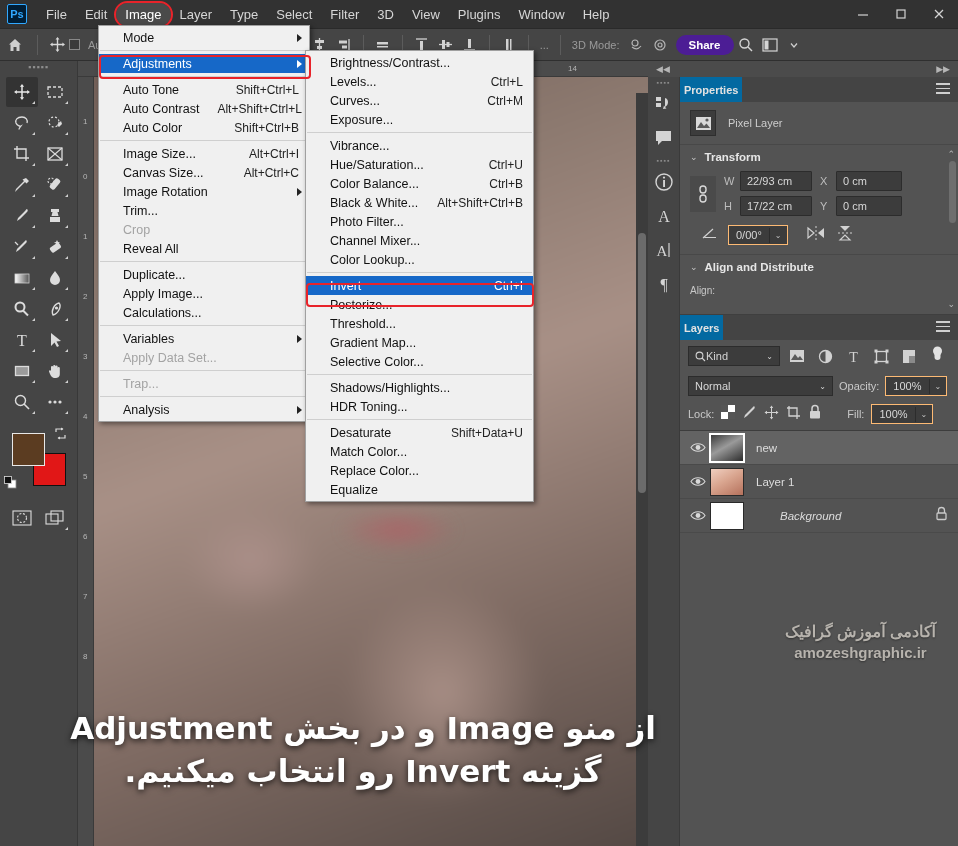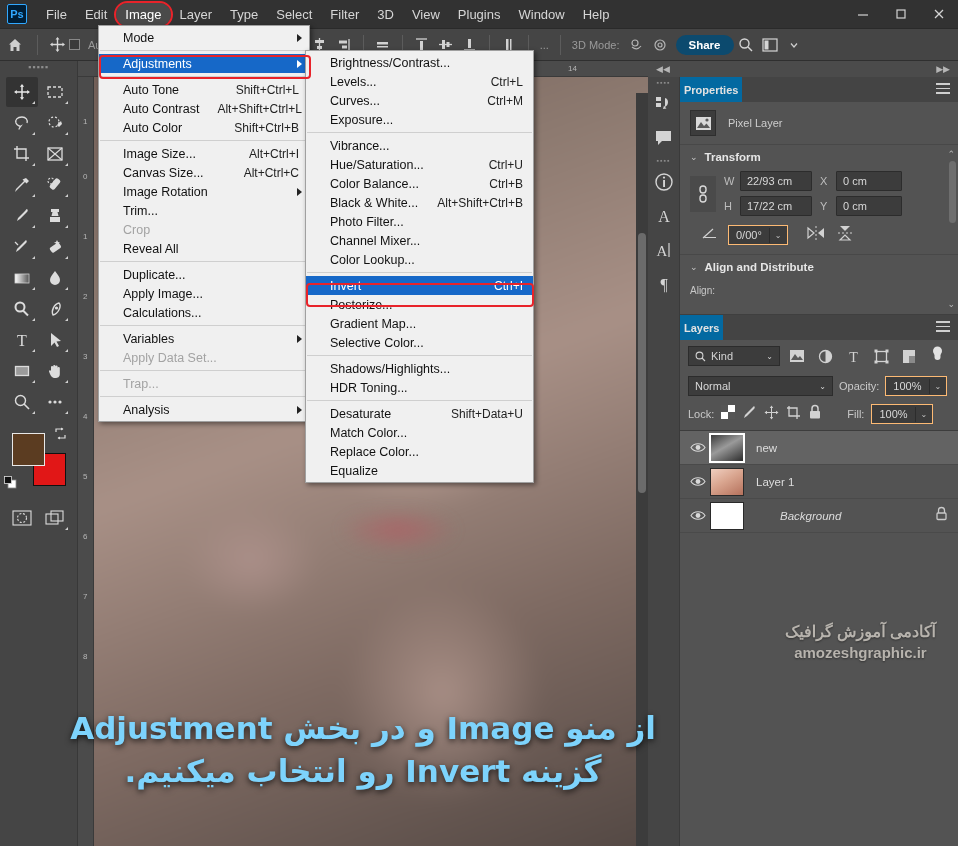--- a/index.html
+++ b/index.html
@@ -39,21 +39,21 @@
   
   .optionsbar {
     height:32px; background:#454545; display:flex; align-items:center; position:relative;
     border-bottom:1px solid #2f2f2f; color:#b9b9b9; font-size:11px;
   }
   .opt-sep { width:1px; height:20px; background:#5c5c5c; margin:0 7px; }
   .opt-icon { width:24px; height:24px; display:flex; align-items:center; justify-content:center; color:#d2d2d2; }
   .opt-label { font-size:11px; color:#9a9a9a; padding:0 4px; }
   .home-btn { width:30px; height:30px; display:flex; align-items:center; justify-content:center; color:#cfcfcf; }
   .share-btn {
-    background:#0c4a6e; color:#fff; font-size:11.5px; font-weight:bold; border-radius:12px;
+    background:#4c1d95; color:#fff; font-size:11.5px; font-weight:bold; border-radius:12px;
     padding:4px 13px; margin-left:4px;
   }
   .chk { width:11px;height:11px;border:1px solid #888; background:#3a3a3a; display:inline-block; margin-right:4px;}
 
   
   .toolbar {
     position:absolute; left:0; top:61px; width:78px; bottom:0; background:#454545;
     border-right:1px solid #383838;
   }
   .toolbar-grip { height:12px; display:flex; align-items:center; justify-content:center; color:#8e8e8e; font-size:9px; letter-spacing:1px;}
@@ -105,21 +105,21 @@
   .watermark .fa { font-size:16px; font-weight:bold; letter-spacing:.5px; direction:rtl; }
   .watermark .en { font-size:15px; font-weight:bold; margin-top:3px; }
 
   
   .caption {
     position:absolute; left:78px; right:310px; bottom:0; top:705px;
     display:flex; flex-direction:column; align-items:center; justify-content:flex-start;
     z-index:31; pointer-events:none; padding-top:4px;
   }
   .caption div {
-    color:#7dd3fc; font-size:31px; font-weight:bold; direction:rtl; white-space:nowrap;
+    color:#ffffff; font-size:31px; font-weight:bold; direction:rtl; white-space:nowrap;
     text-shadow:0 2px 6px rgba(0,0,0,.75); line-height:1.25;
     font-family:"DejaVu Sans", sans-serif;
   }
   .caption .l2 { margin-top:4px; }
 
   
   .right-dock { position:absolute; right:0; top:61px; bottom:0; width:310px; background:#535353; }
   .dock-collapse { height:16px; background:#4b4b4b; display:flex; align-items:center; justify-content:space-between;
       padding:0 8px; color:#b5b5b5; font-size:9px; }
   .icon-rail { position:absolute; left:0; top:16px; width:32px; bottom:0; background:#454545; border-right:1px solid #3a3a3a;}
@@ -730,21 +730,21 @@
             <div class="ham">
                 <span></span>
                 <span></span>
                 <span></span>
               </div>
           </div>
         </div>
 
         <div class="layers-row">
           <div class="kindsel">
-            <span style="display:flex;align-items:center;gap:5px;">
+            <span style="display:flex;align-items:center;">
               <svg width="11" height="11" viewBox="0 0 11 11">
                   <circle cx="4.5" cy="4.5" r="3.4" fill="none" stroke="#d3d3d3" stroke-width="1.1"></circle>
                   <line x1="7" y1="7" x2="10" y2="10" stroke="#d3d3d3" stroke-width="1.1"></line>
                 </svg>
               <span>Kind</span>
             </span>
             <span style="font-size:8px;">⌄</span>
           </div>
           <div class="filter-icon">
             <svg width="16" height="14" viewBox="0 0 16 14">
@@ -994,20 +994,23 @@
     </div>
     <div class="msep"></div>
     <div class="mrow sel">
       <span class="lbl2">Invert</span>
       <span class="accel">Ctrl+I</span>
     </div>
     <div class="mrow">
       <span class="lbl2">Posterize...</span>
     </div>
     <div class="mrow">
+      <span class="lbl2">Threshold...</span>
+    </div>
+    <div class="mrow">
       <span class="lbl2">Gradient Map...</span>
     </div>
     <div class="mrow">
       <span class="lbl2">Selective Color...</span>
     </div>
     <div class="msep"></div>
     <div class="mrow">
       <span class="lbl2">Shadows/Highlights...</span>
     </div>
     <div class="mrow">

